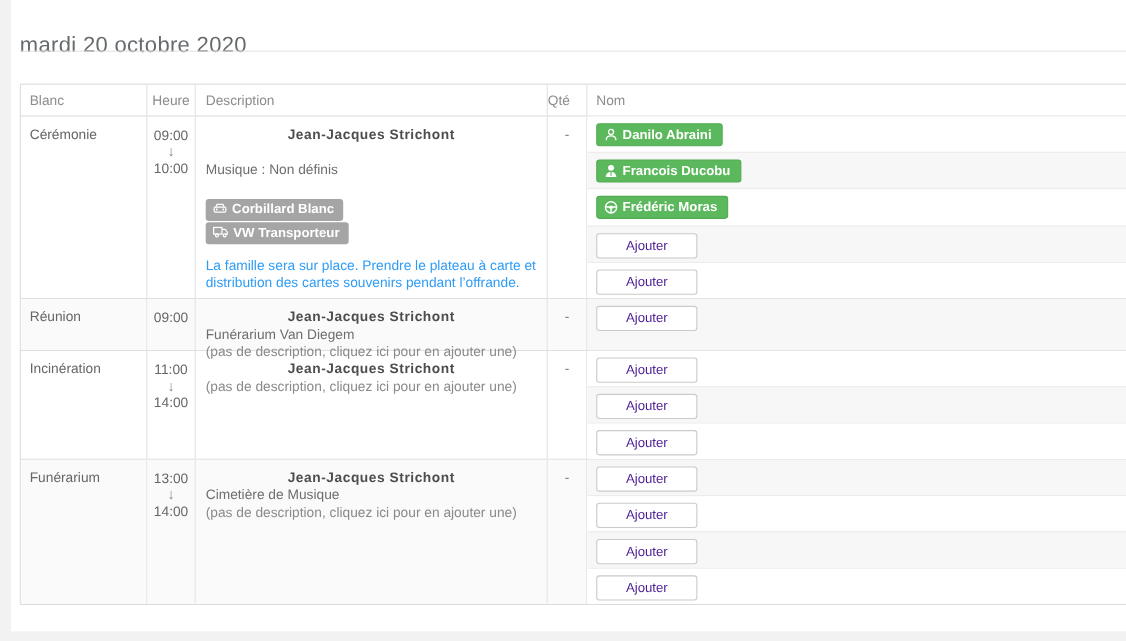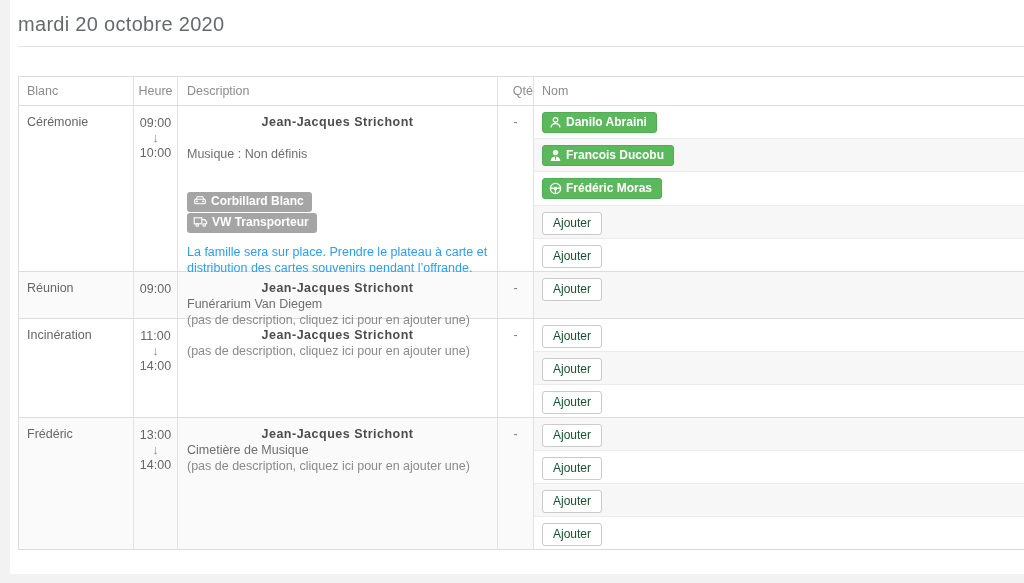--- a/index.html
+++ b/index.html
@@ -8,21 +8,21 @@
     position: relative;
     background: #f2f2f2;
     font-family: "Liberation Sans", sans-serif;
   }
   .card {
     position: absolute; left: 10px; top: 0;
     width: 1024px; height: 574px;
     background: #ffffff;
   }
   .page-title {
-    position: absolute; left: 8px; top: 12px;
+    position: absolute; left: 8px; top: 29px;
     font-size: 20px; line-height: 24px;
     color: #666a6d; letter-spacing: 0.3px; font-weight: 400;
   }
   .title-rule {
     position: absolute; left: 8px; right: -2px; top: 46px;
     border-top: 1px solid #e4e4e4;
   }
   .table {
     position: absolute; left: 8px; top: 76px;
     width: 1010px;
@@ -30,36 +30,36 @@
     background: #fff;
   }
   .thead { display: flex; height: 28px; }
   .hcell {
     font-size: 12.5px; color: #8c8c8c;
     padding-top: 7px;
   }
   .c-type  { width: 115px; border-right: 1px solid #e2e2e2; padding-left: 8px; }
   .c-time  { width: 44px;  border-right: 1px solid #e2e2e2; text-align: center; }
   .c-desc  { width: 320px; border-right: 1px solid #e2e2e2; padding-left: 9px; }
-  .c-qty   { width: 36px;  border-right: 1px solid #e2e2e2; text-align: right; }
+  .c-qty   { width: 36px;  border-right: 1px solid #e2e2e2; text-align: left; }
   .c-nom   { flex: 1; padding-left: 8px; }
   .row { display: flex; border-top: 1px solid #dcdcdc; }
   .row:nth-of-type(1) { height: 166px; }
   .row:nth-of-type(2) { height: 47px; }
   .row:nth-of-type(3) { height: 99px; }
   .row:nth-of-type(4) { height: 132px; }
   .row.alt .cell-type, .row.alt .cell-time, .row.alt .cell-desc, .row.alt .cell-qty { background: #fafafa; }
   .cell-type { width: 115px; border-right: 1px solid #e2e2e2; padding: 9px 8px 0 8px; font-size: 12.5px; color: #666; }
   .cell-time { width: 44px; border-right: 1px solid #e2e2e2; padding-top: 9px; text-align: center; font-size: 12.5px; color: #666; line-height: 16px; }
   .time-arrow { color: #8a8a8a; font-size: 13px; line-height: 14px; }
   .cell-desc { width: 320px; border-right: 1px solid #e2e2e2; padding: 8px 9px 0 9px; font-size: 12.5px; color: #6e6e6e; line-height: 16px; }
   .desc-name { font-weight: bold; color: #4d4d4d; letter-spacing: 0.5px; text-align: center; }
   .desc-placeholder { color: #8a8a8a; }
   .desc-extra { margin-top: 16px; }
-  .vehicles { margin-top: 30px; }
+  .vehicles { margin-top: 19px; }
   .vehicle-badge {
     display: table; background: var(--badge-gray); color: #fff;
     font-size: 12px; font-weight: bold; line-height: 14px;
     padding: 2px 8px 2px 6px; border-radius: 3px; margin-bottom: 1px;
     cursor: pointer; white-space: nowrap;
   }
   .vehicle-badge .ico { display: inline-block; vertical-align: -2px; margin-right: 4px; }
   .desc-note { margin-top: 11px; color: var(--note-blue); cursor: pointer; }
   .cell-qty { width: 36px; border-right: 1px solid #e2e2e2; padding-top: 9px; text-align: center; font-size: 12.5px; color: #7a7a7a; }
   .cell-nom { flex: 1; display: flex; flex-direction: column; background: #fff; }
@@ -70,22 +70,22 @@
     display: inline-flex; align-items: center;
     background: var(--accent-green); border: 1px solid #52ac52;
     color: #fff; font-size: 12px; font-weight: bold; line-height: 13px;
     padding: 3px 9px 3px 6px; border-radius: 3px; cursor: pointer;
     font-family: "Liberation Sans", sans-serif;
   }
   .chip .ico { display: inline-flex; margin-right: 4px; }
   .btn-add {
     display: inline-block; background: #fff;
     border: 1px solid #cacaca; border-radius: 3px;
-    color: #14532d; font-size: 12px; line-height: 13px;
-    padding: 4px 10px; cursor: pointer;
+    color: #4c1d95; font-size: 12px; line-height: 13px;
+    padding: 4px 26px; cursor: pointer;
     font-family: "Liberation Sans", sans-serif;
   }
 </style>
 </head>
 <body>
 
 <div class="card">
   <div class="page-title">mardi 20 octobre 2020</div>
   <div class="title-rule"></div>
   <div class="table">
@@ -193,21 +193,21 @@
             <div class="desc-placeholder">(pas de description, cliquez ici pour en ajouter une)</div>
           </div>
           <div class="cell-qty">-</div>
           <div class="cell-nom">
             <div class="subrow"><button class="btn-add">Ajouter</button></div>
             <div class="subrow striped"><button class="btn-add">Ajouter</button></div>
             <div class="subrow"><button class="btn-add">Ajouter</button></div>
           </div>
         </div>
         <div class="row alt">
-          <div class="cell-type">Frédéric</div>
+          <div class="cell-type">Funérarium</div>
           <div class="cell-time">
             <div>13:00</div>
             <div class="time-arrow">↓</div>
             <div>14:00</div>
           </div>
           <div class="cell-desc">
             <div class="desc-name">Jean-Jacques Strichont</div>
             <div>Cimetière de Musique</div>
             <div class="desc-placeholder">(pas de description, cliquez ici pour en ajouter une)</div>
           </div>

